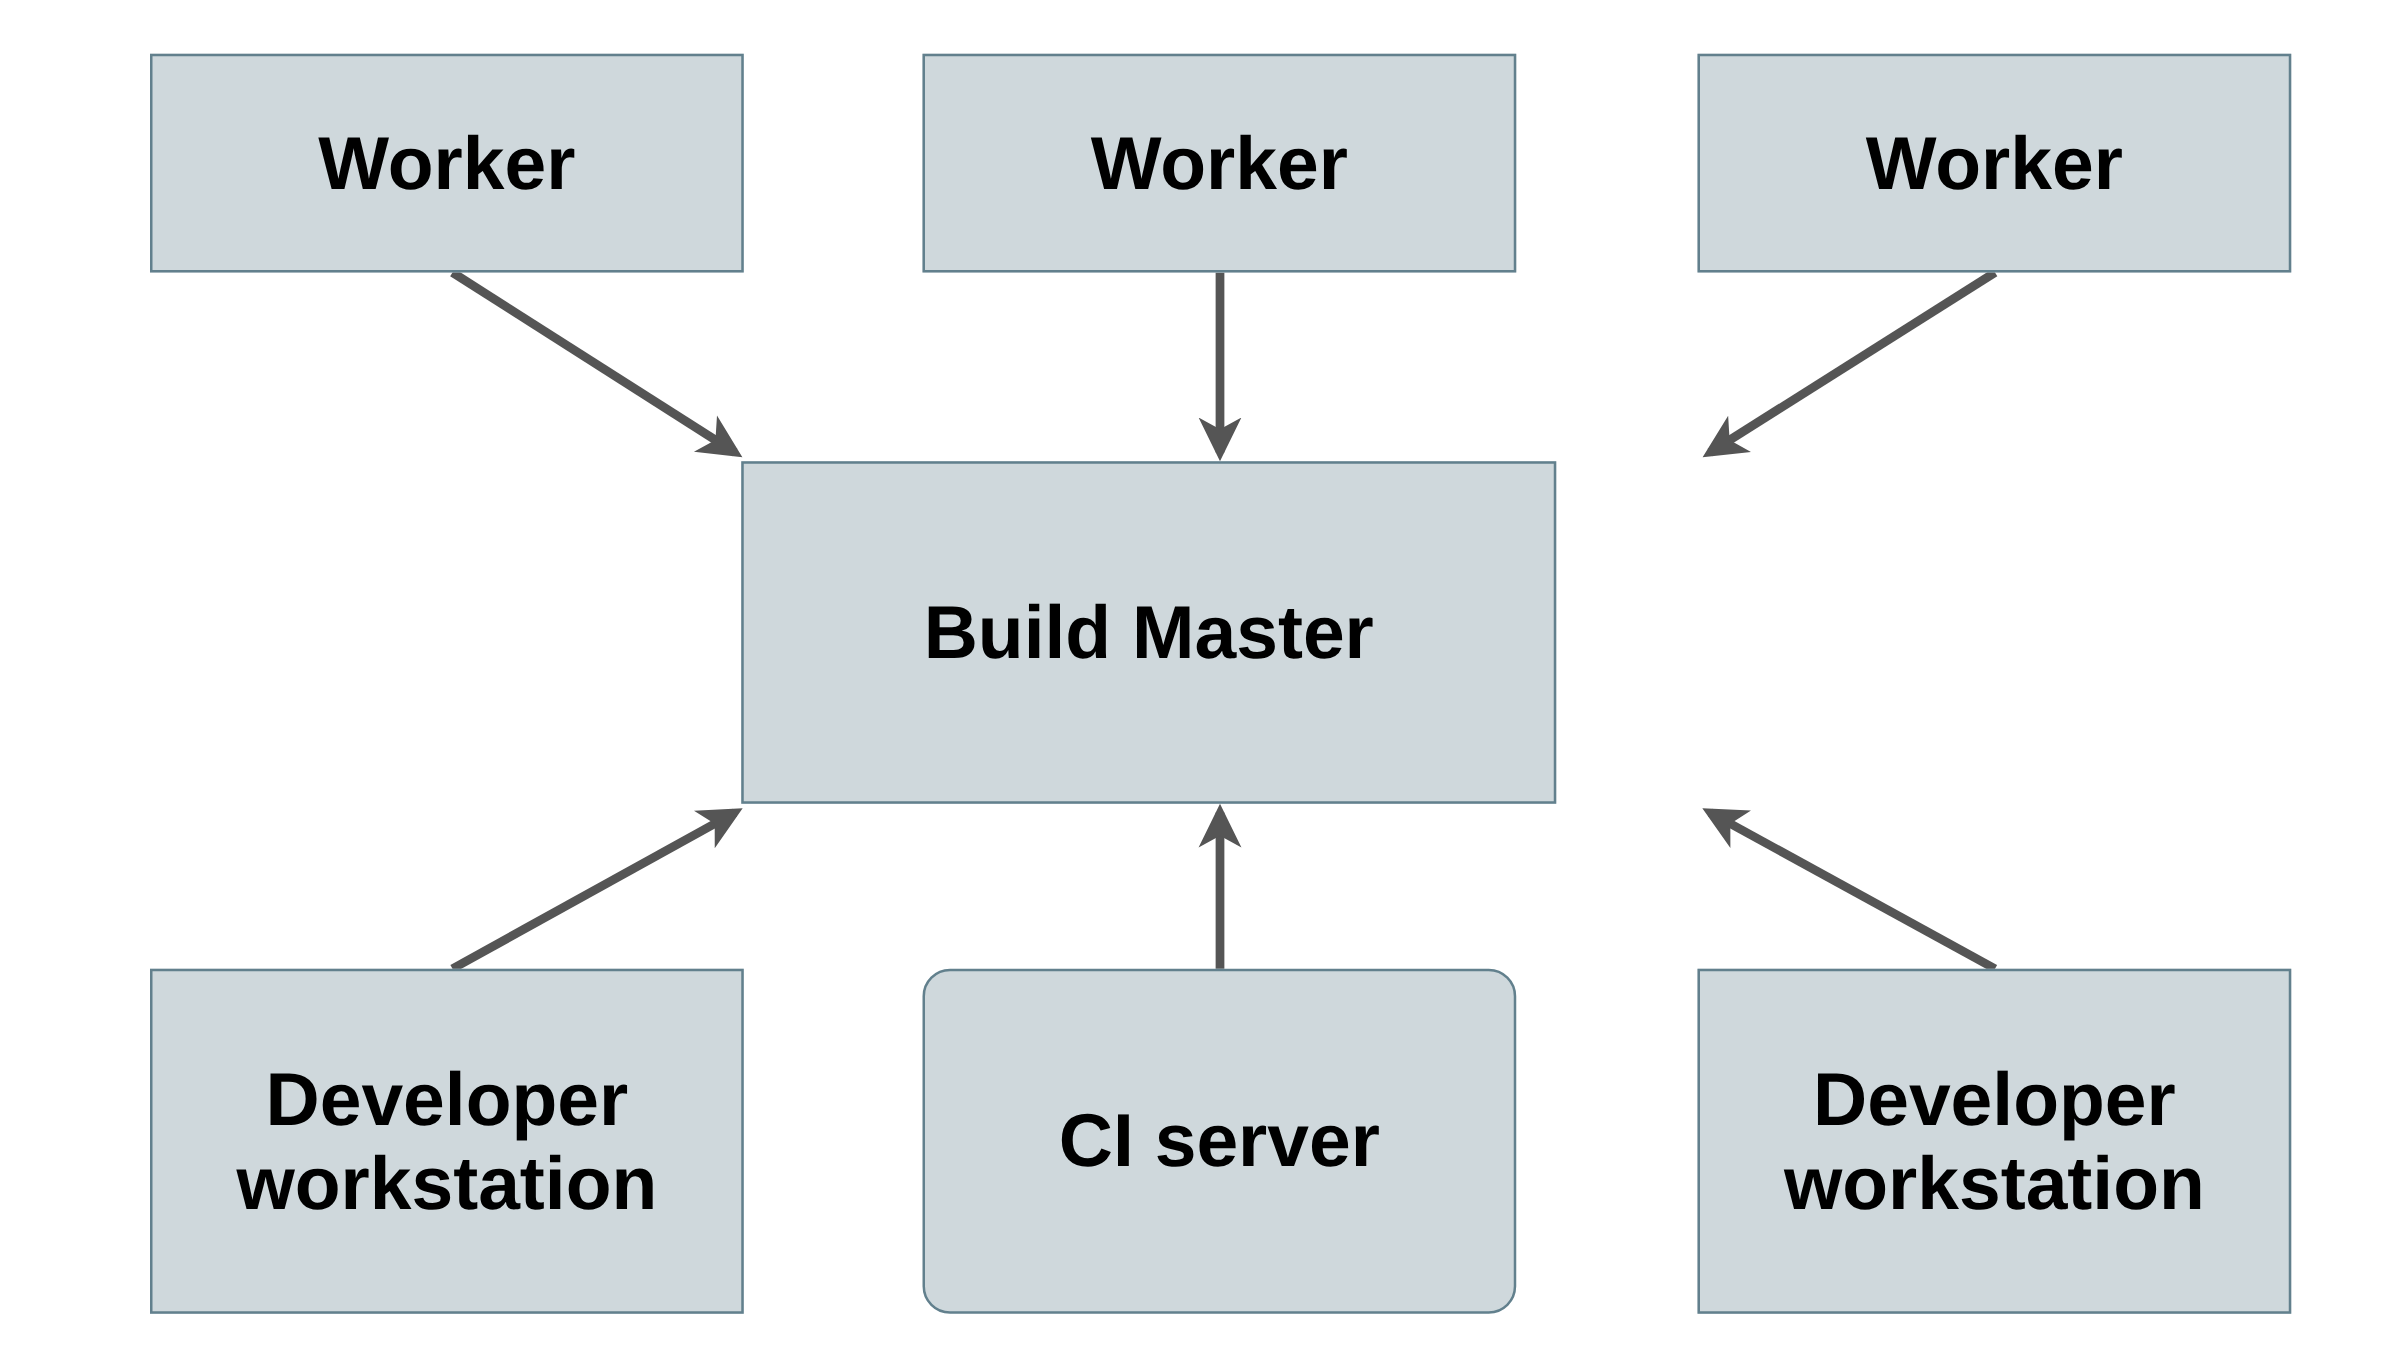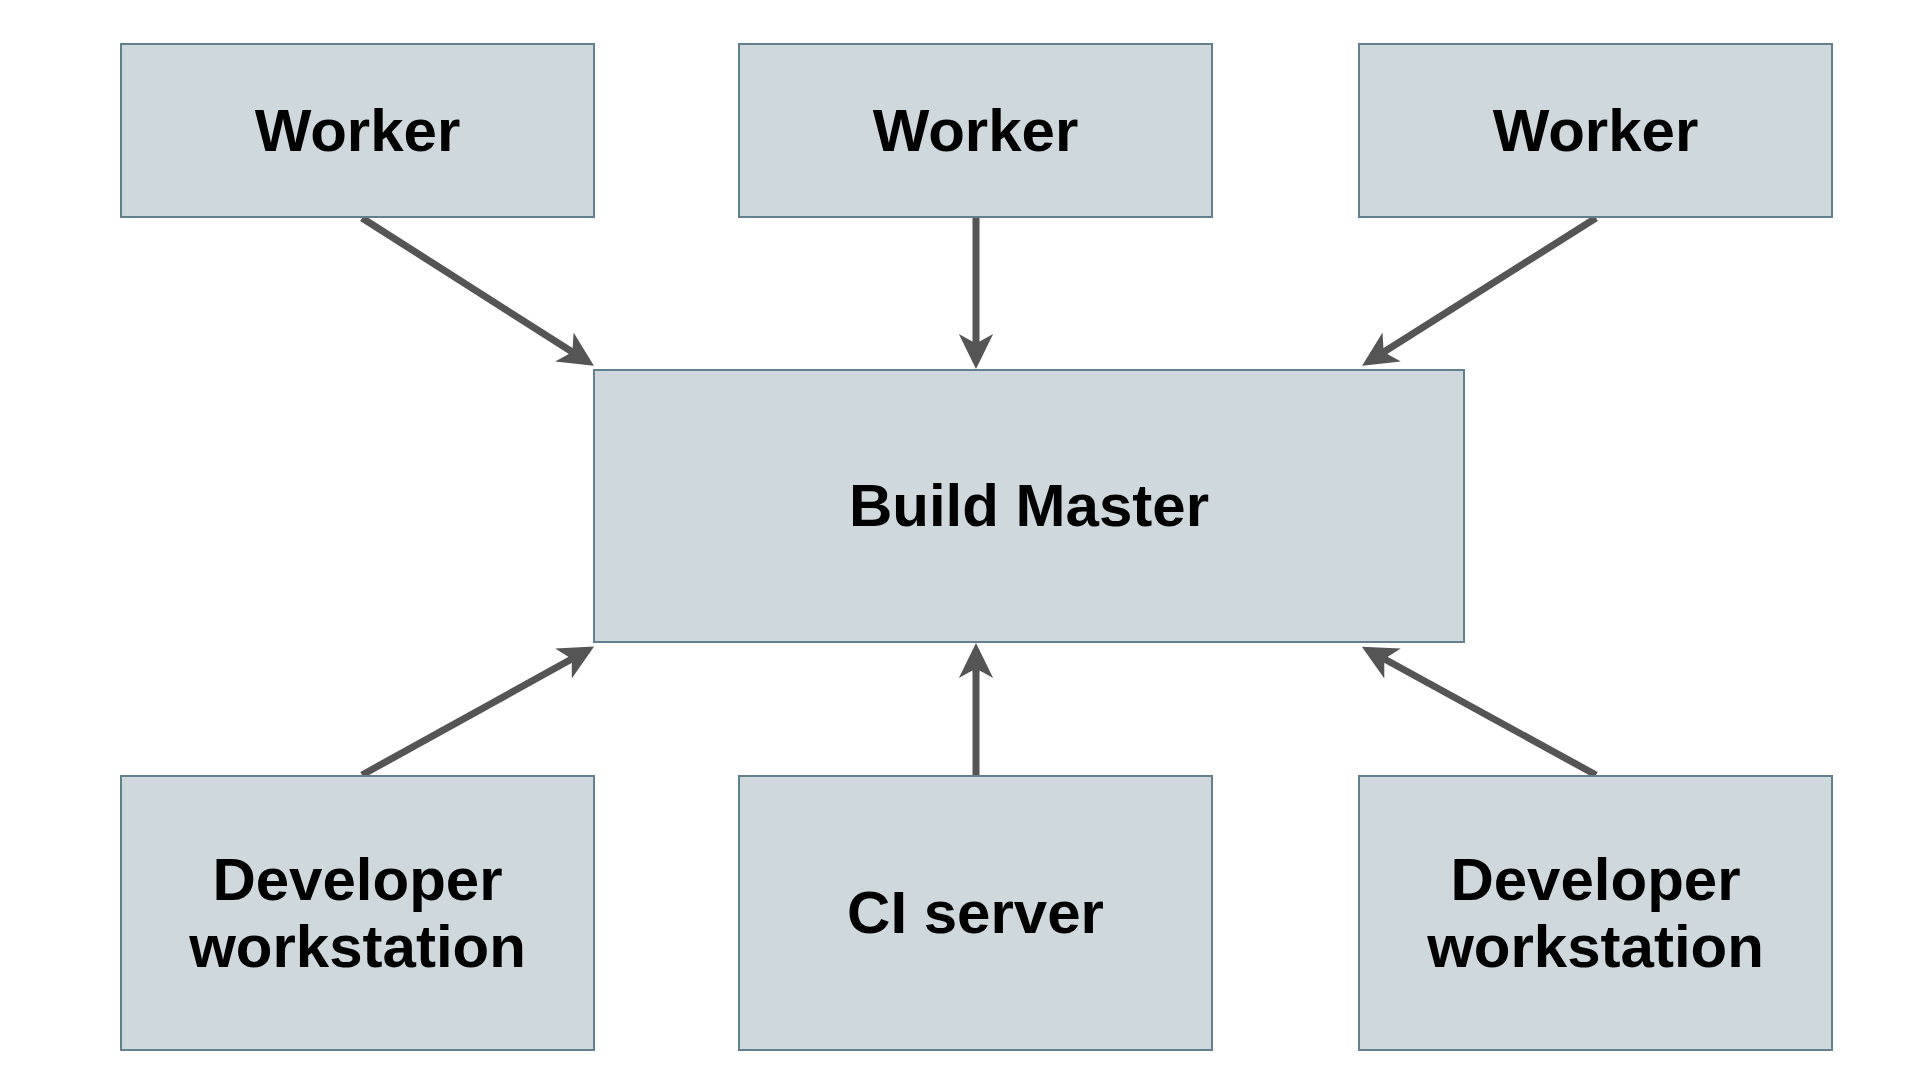--- a/index.html
+++ b/index.html
@@ -45,23 +45,23 @@
     display: block;
     width: 100%;
     padding: 0 10px;
     box-sizing: border-box;
     white-space: pre-line;
   }
   
   #node-worker-1      { left: 120px; top: 43px;  width: 475px; height: 175px; font-size: 60px; }
   #node-worker-2      { left: 738px; top: 43px;  width: 475px; height: 175px; font-size: 60px; }
   #node-worker-3      { left: 1358px; top: 43px; width: 475px; height: 175px; font-size: 60px; }
-  #node-build-master  { left: 593px; top: 369px; width: 872px; height: 274px; font-size: 60px; }
+  #node-build-master  { left: 593px; top: 369px; width: 652px; height: 274px; font-size: 60px; }
   #node-dev-ws-1      { left: 120px; top: 775px; width: 475px; height: 276px; font-size: 60px; }
-  #node-ci-server     { left: 738px; top: 775px; width: 475px; height: 276px; font-size: 60px; }
+  #node-ci-server     { left: 738px; top: 775px; width: 475px; height: 276px; font-size: 60px; border-radius: 22px; }
   #node-dev-ws-2      { left: 1358px; top: 775px; width: 475px; height: 276px; font-size: 60px; }
 </style>
 </head>
 <body>
 
 <div id="diagram-canvas">
 
   <svg id="edge-layer" viewBox="0 0 1910 1090">
     <defs>
       <marker id="arrowhead" markerWidth="5.2" markerHeight="5.2" refX="4.0" refY="2.6" orient="auto" markerUnits="strokeWidth">

